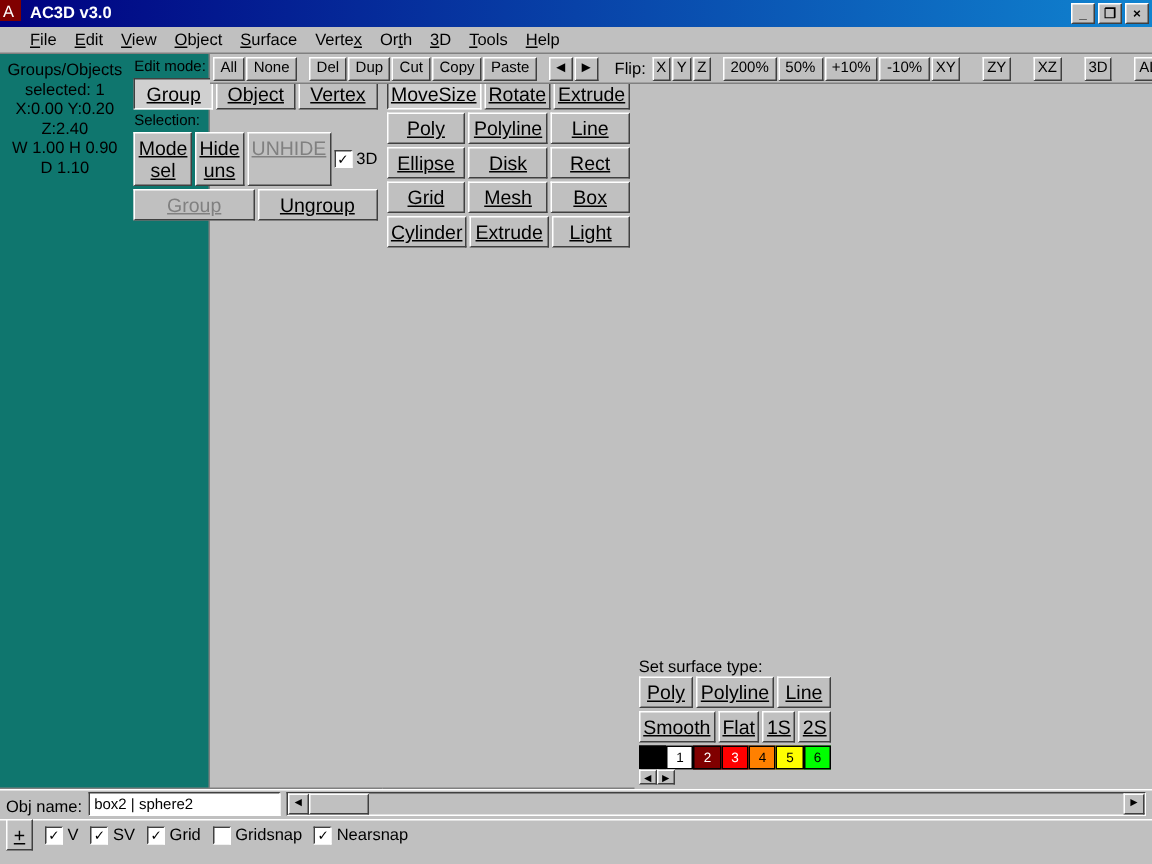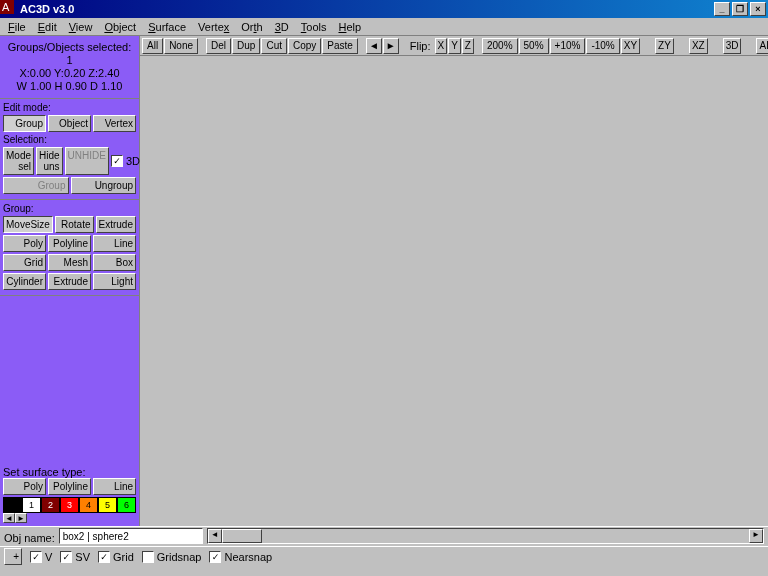--- a/index.html
+++ b/index.html
@@ -5,46 +5,46 @@
 * { box-sizing: border-box; margin: 0; padding: 0; font-family: "MS Sans Serif", Tahoma, sans-serif; font-size: 11px; }
 body { background: #c0c0c0; width: 768px; height: 576px; overflow: hidden; position: relative; }
 
 
 .titlebar { background: linear-gradient(to right, #000080, #1084d0); height: 18px; display: flex; align-items: center; padding: 0 2px; color: #fff; }
 .titlebar .icon { width: 14px; height: 14px; margin-right: 4px; display: inline-block; }
 .titlebar .title { flex: 1; font-weight: bold; }
 .winbtn { width: 16px; height: 14px; background: #c0c0c0; border: 1px solid; border-color: #fff #404040 #404040 #fff; margin-left: 2px; display: flex; align-items: center; justify-content: center; font-size: 9px; font-weight: bold; color: #000; }
 
 
-.menubar { background: #c0c0c0; height: 18px; display: flex; align-items: flex-end; padding: 0 2px; border-bottom: 1px solid #808080; }
+.menubar { background: #c0c0c0; height: 18px; display: flex; align-items: flex-end; padding: 0 14px; border-bottom: 1px solid #808080; }
 .menubar span { padding: 2px 6px; }
 .menubar span u { text-decoration: underline; }
 
 
 .mainrow { display: flex; height: 490px; }
-.leftpanel { width: 140px; background: #8b5cf6; border-right: 1px solid #808080; display: flex; flex-direction: column; }
+.leftpanel { width: 140px; background: #0f766e; border-right: 1px solid #808080; display: flex; flex-direction: row; }
 .rightarea { flex: 1; display: flex; flex-direction: row; }
 
 
 .toptoolbar { height: 20px; background: #c0c0c0; display: flex; align-items: center; padding: 2px; gap: 1px; border-bottom: 1px solid #808080; }
 .tbtn { background: #c0c0c0; border: 1px solid; border-color: #fff #404040 #404040 #fff; padding: 1px 4px; height: 16px; display: flex; align-items: center; font-size: 10px; cursor: default; }
 .tbtn.small { padding: 1px 2px; }
 .tsep { width: 6px; }
 .tright { margin-left: auto; display: flex; gap: 15px; }
 
 
 .viewgrid { flex: 1; display: grid; grid-template-columns: 1fr 1fr; grid-template-rows: 1fr 1fr; gap: 2px; background: #808080; }
 .viewport { background: #3a3a3a; position: relative; overflow: hidden; }
 
 
 .section { padding: 3px; border-bottom: 1px solid #808080; }
 .section .label { font-size: 10px; margin-bottom: 2px; }
 .info { font-size: 10px; text-align: center; line-height: 13px; padding: 2px; }
 .btnrow { display: flex; gap: 2px; margin-bottom: 2px; }
-.pbtn { flex: 1; background: #c0c0c0; border: 1px solid; border-color: #fff #404040 #404040 #fff; padding: 2px 2px; text-align: right; font-size: 10px; cursor: default; }
+.pbtn { flex: 1; background: #c0c0c0; border: 1px solid; border-color: #fff #404040 #404040 #fff; padding: 2px 2px; text-align: center; font-size: 13px; cursor: default; text-decoration: underline; }
 .pbtn.pressed { border-color: #404040 #fff #fff #404040; background: #d0d0d0; }
 .pbtn.disabled { color: #808080; }
 .chk { display: flex; align-items: center; gap: 3px; font-size: 10px; }
 .chkbox { width: 12px; height: 12px; background: #fff; border: 1px solid; border-color: #404040 #fff #fff #404040; display: flex; align-items: center; justify-content: center; font-size: 9px; }
 
 
 .surftype { margin-top: auto; padding: 3px; }
 .colorrow { display: flex; height: 16px; margin-top: 2px; }
 .colorcell { flex: 1; border: 1px solid #000; display: flex; align-items: center; justify-content: center; font-size: 9px; }
 .arrows { display: flex; }
@@ -129,37 +129,48 @@
         <div class="pbtn pressed">MoveSize</div>
         <div class="pbtn">Rotate</div>
         <div class="pbtn">Extrude</div>
       </div>
       <div class="btnrow">
         <div class="pbtn">Poly</div>
         <div class="pbtn">Polyline</div>
         <div class="pbtn">Line</div>
       </div>
       <div class="btnrow">
+        <div class="pbtn">Ellipse</div>
+        <div class="pbtn">Disk</div>
+        <div class="pbtn">Rect</div>
+      </div>
+      <div class="btnrow">
         <div class="pbtn">Grid</div>
         <div class="pbtn">Mesh</div>
         <div class="pbtn">Box</div>
       </div>
       <div class="btnrow">
         <div class="pbtn">Cylinder</div>
         <div class="pbtn">Extrude</div>
         <div class="pbtn">Light</div>
       </div>
     </div>
 
     <div class="surftype">
       <div class="label">Set surface type:</div>
       <div class="btnrow">
         <div class="pbtn">Poly</div>
         <div class="pbtn">Polyline</div>
         <div class="pbtn">Line</div>
+      </div>
+      <div class="btnrow">
+        <div class="pbtn">Smooth</div>
+        <div class="pbtn">Flat</div>
+        <div class="pbtn">1S</div>
+        <div class="pbtn">2S</div>
       </div>
       <div class="colorrow" id="colorrow">
           <div class="colorcell" style="background: rgb(0, 0, 0); color: rgb(255, 255, 255);"></div>
           <div class="colorcell" style="background: rgb(255, 255, 255); color: rgb(0, 0, 0);">1</div>
           <div class="colorcell" style="background: rgb(128, 0, 0); color: rgb(255, 255, 255);">2</div>
           <div class="colorcell" style="background: rgb(255, 0, 0); color: rgb(255, 255, 255);">3</div>
           <div class="colorcell" style="background: rgb(255, 128, 0); color: rgb(0, 0, 0);">4</div>
           <div class="colorcell" style="background: rgb(255, 255, 0); color: rgb(0, 0, 0);">5</div>
           <div class="colorcell" style="background: rgb(0, 255, 0); color: rgb(0, 0, 0);">6</div>
         </div>
@@ -378,21 +389,21 @@
               <line x1="155" y1="155" x2="158" y2="172"></line>
           </g>
         </svg>
       </div>
     </div>
   </div>
 </div>
 
 <div class="objnamebar">
   <span>Obj name:</span>
-  <input class="textinput" style="width: 144px;" value="box2 | sphere2">
+  <input class="textinput" style="width: 128px;" value="box2 | sphere2">
   <div class="hscroll" style="flex:1">
     <div class="sbtn" style="left:0">◄</div>
     <div class="thumb"></div>
     <div class="sbtn" style="right:0">►</div>
   </div>
 </div>
 
 <div class="statusbar">
   <div class="pbtn" style="flex:0 0 18px">+</div>
   <div class="chk">

